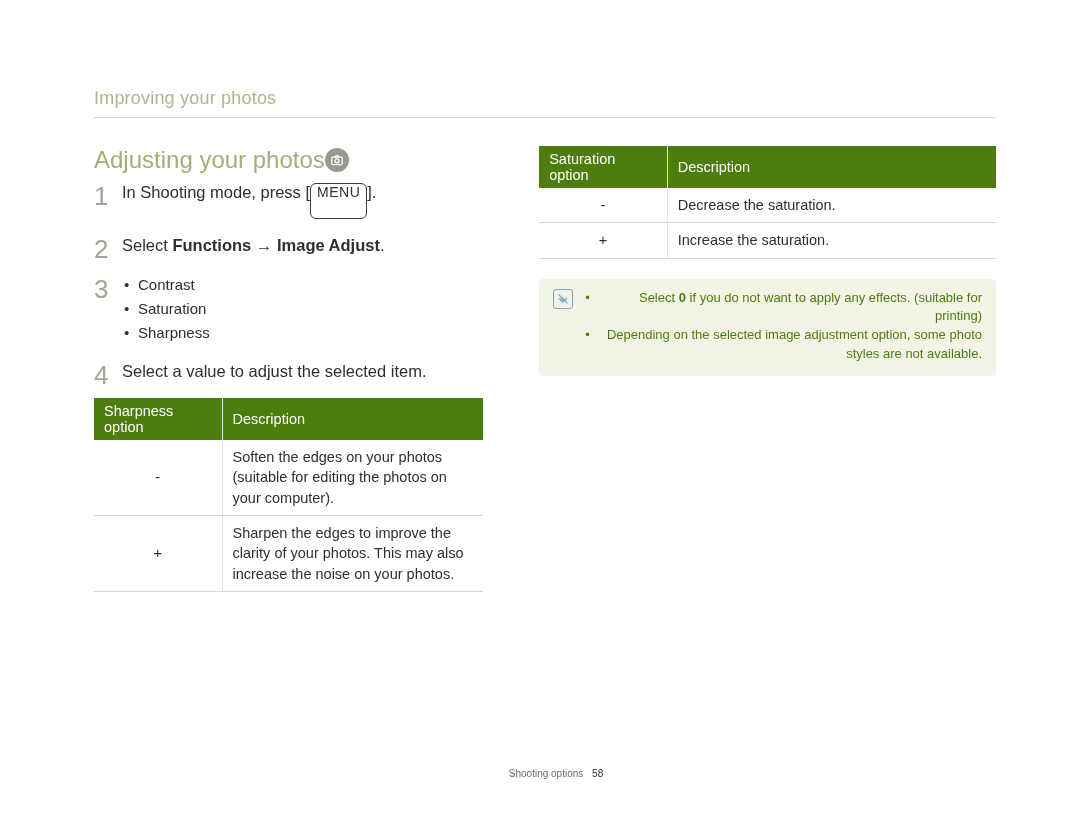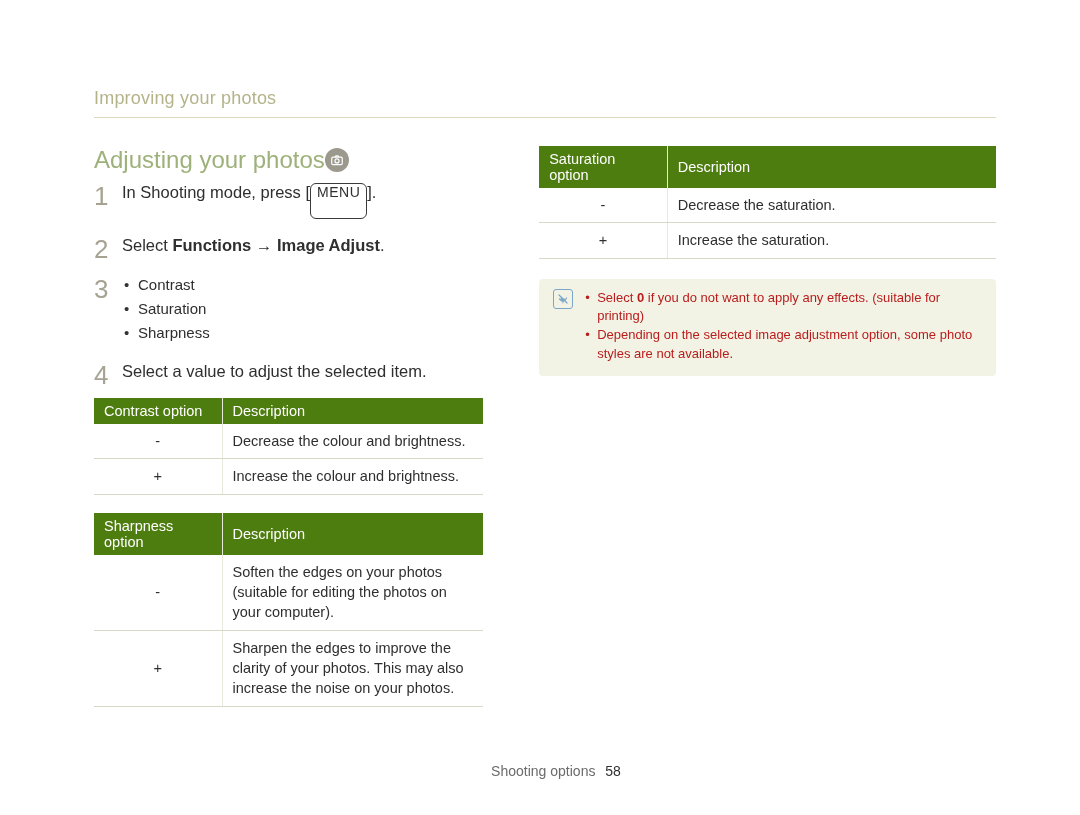--- a/index.html
+++ b/index.html
@@ -106,36 +106,37 @@
   table.opt tr td:first-child { text-align: center; }
   table.opt th:last-child, table.opt td:last-child { border-right: none; }
   .notebox {
     background: #f3f3e5;
     border-radius: 4px;
     padding: 10px 14px 12px 14px;
     display: flex;
     gap: 12px;
     margin-top: 20px;
     font-size: 13px;
-    color: #b91c1c;
+    color: #4d7c0f;
+    text-align: right;
   }
   .notebox .note-icon {
     width: 20px; height: 20px; flex: 0 0 20px;
     border: 1.5px solid #7aa7c9; border-radius: 3px;
     display: flex; align-items:center; justify-content:center;
     color:#7aa7c9; font-weight:700;
   }
   .notebox ul { list-style: none; }
   .notebox ul li { position: relative; padding-left: 12px; line-height: 1.45; }
   .notebox ul li::before { content: "•"; position:absolute; left:0; }
   .footer {
     position: absolute;
     left: 12px; right: 0; bottom: 36px;
     text-align: center;
-    font-size: 14px;
+    font-size: 10px;
     color: #6b6b6b;
     padding-left: 20px;
   }
   .footer .pnum { color: #2f2f2f; margin-left: 6px; }
 </style>
 </head>
 <body>
 
 <div class="breadcrumb">Improving your photos</div>
 
@@ -164,38 +165,20 @@
           <li>Contrast</li>
           <li>Saturation</li>
           <li>Sharpness</li>
         </ul>
       </li>
       <li>
         <span>Select a value to adjust the selected item.</span>
       </li>
     </ol>
 
-    <table class="opt">
-      <thead>
-          <tr>
-        <th>Contrast option</th>
-        <th>Description</th>
-      </tr>
-        </thead>
-      <tbody>
-        <tr>
-          <td>-</td>
-          <td>Decrease the colour and brightness.</td>
-        </tr>
-        <tr>
-          <td>+</td>
-          <td>Increase the colour and brightness.</td>
-        </tr>
-      </tbody>
-    </table>
 
     <table class="opt">
       <thead>
           <tr>
         <th>Sharpness option</th>
         <th>Description</th>
       </tr>
         </thead>
       <tbody>
         <tr>

